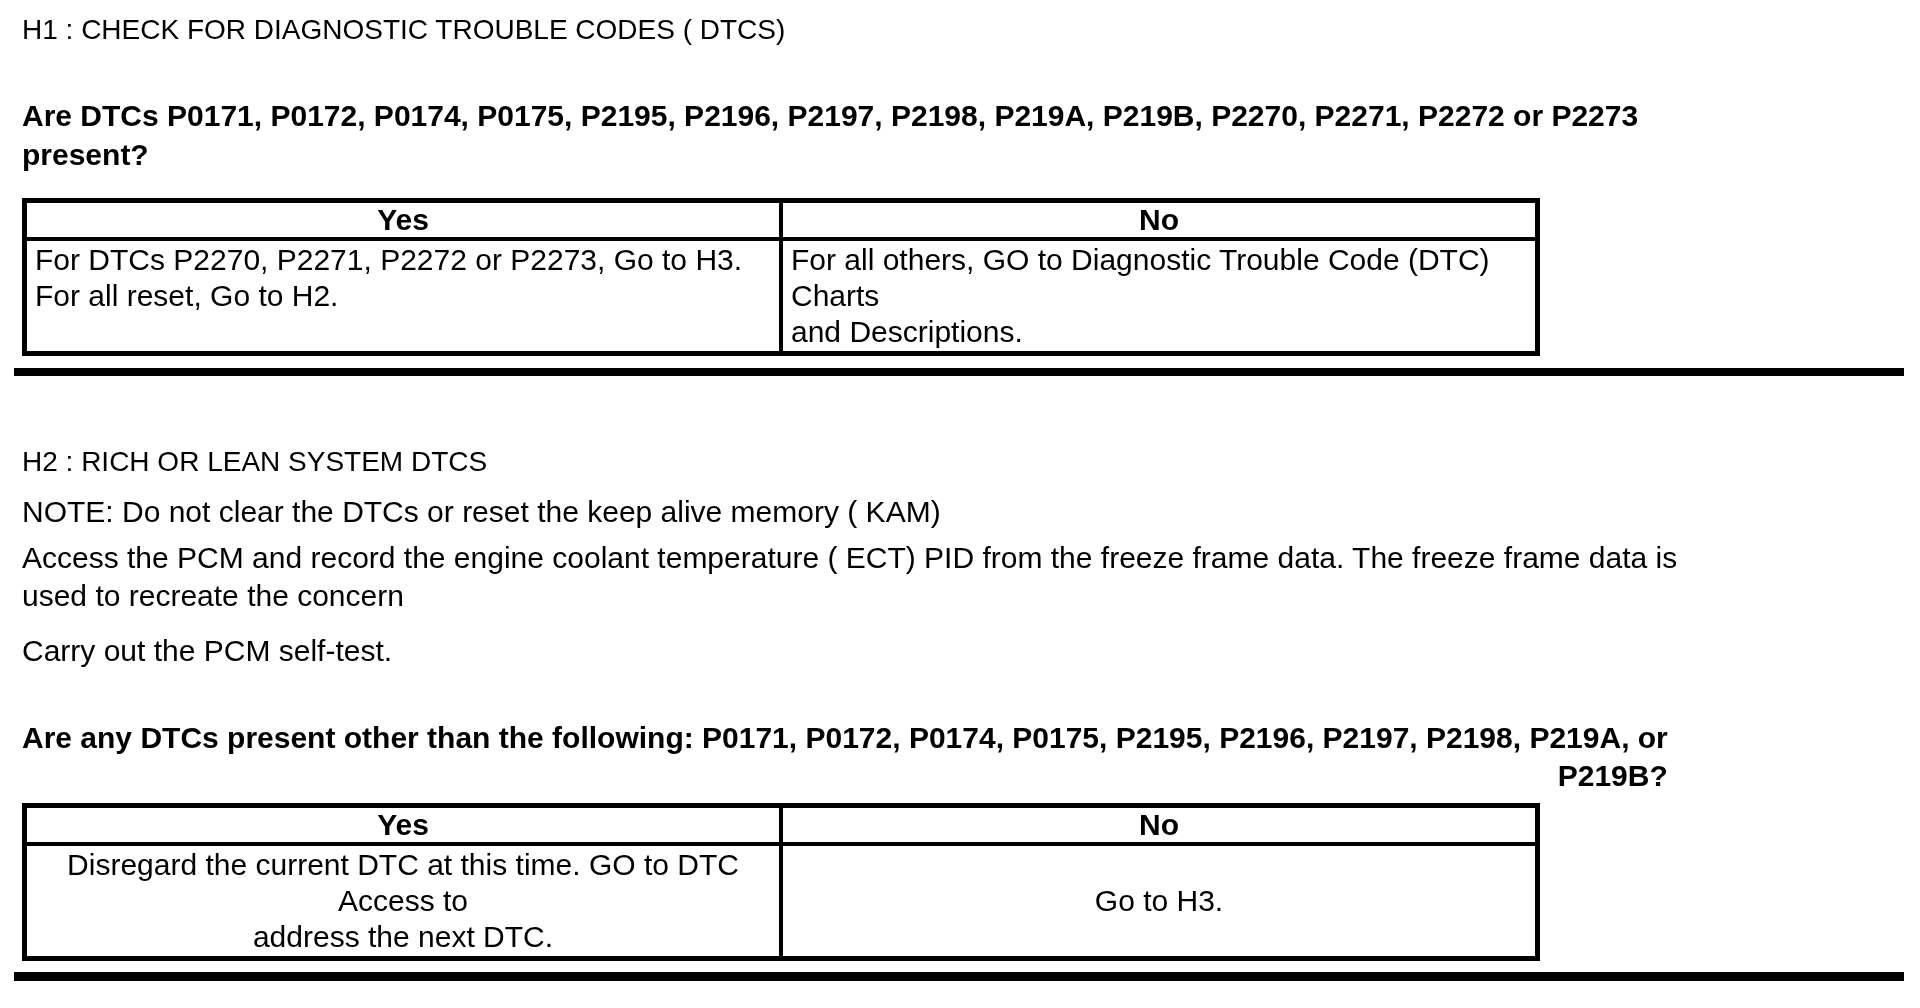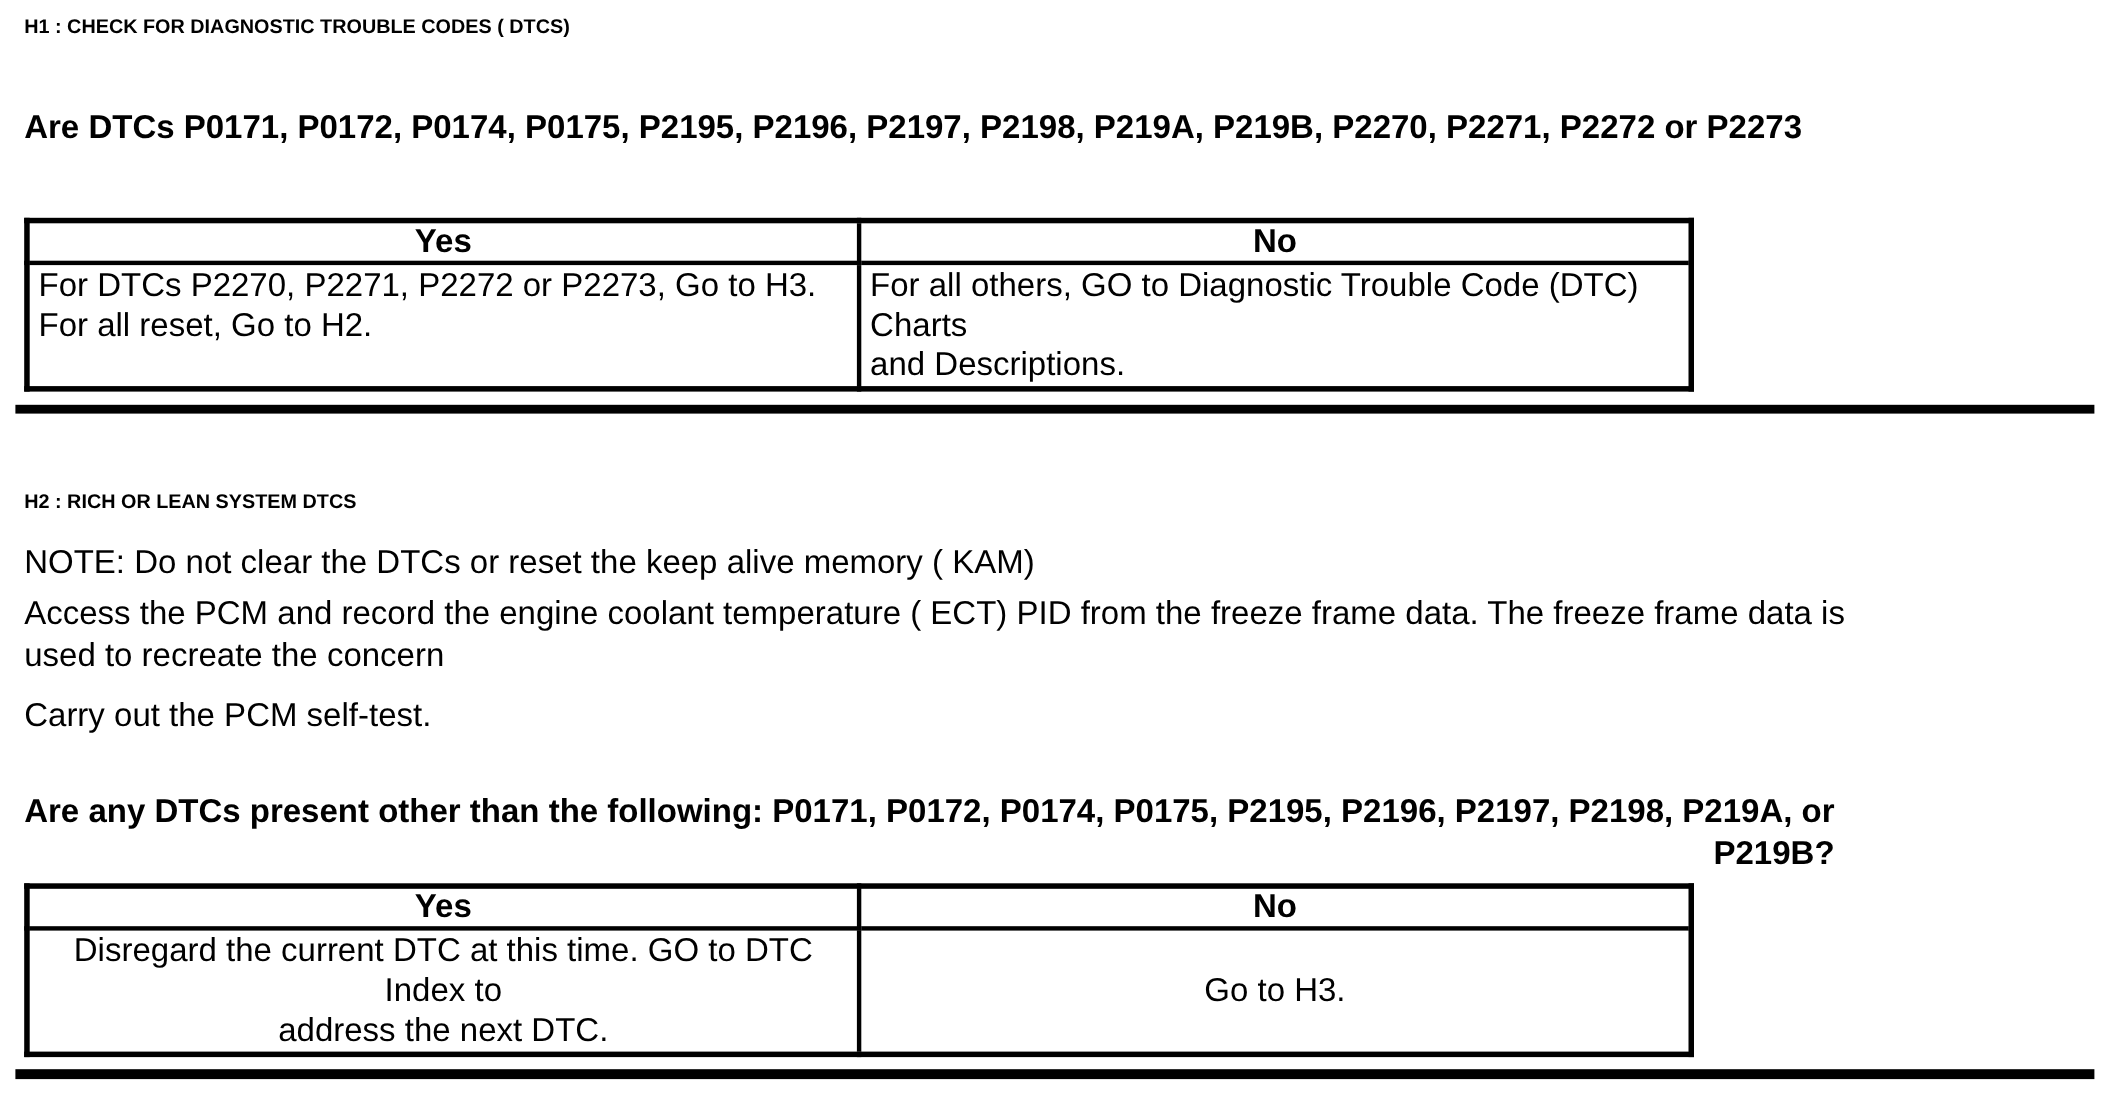--- a/index.html
+++ b/index.html
@@ -8,22 +8,22 @@
     width: 1920px;
     height: 1008px;
     background: #ffffff;
     color: #000000;
     font-family: "Liberation Sans", sans-serif;
     overflow: hidden;
   }
   .abs { position: absolute; left: 22px; }
 
   .step-heading {
-    font-size: 18px;
-    font-weight: bold;
+    font-size: 28px;
+    font-weight: normal;
     letter-spacing: 0px;
     white-space: nowrap;
   }
   .question {
     font-size: 30px;
     font-weight: bold;
     line-height: 39px;
     white-space: nowrap;
     margin-top: 40px;
   }
@@ -81,20 +81,21 @@
 </style>
 </head>
 <body>
 
 <div class="page">
 
   <div id="h1-heading" class="abs step-heading">H1 : CHECK FOR DIAGNOSTIC TROUBLE CODES ( DTCS)</div>
 
   <div id="h1-question" class="abs question">
     <div>Are DTCs P0171, P0172, P0174, P0175, P2195, P2196, P2197, P2198, P219A, P219B, P2270, P2271, P2272 or P2273</div>
+    <div>present?</div>
   </div>
 
   <table id="h1-table" class="decision">
     <thead>
       <tr>
         <th>Yes</th>
         <th>No</th>
       </tr>
     </thead>
     <tbody>
@@ -132,21 +133,21 @@
   <table id="h2-table" class="decision">
     <thead>
       <tr>
         <th>Yes</th>
         <th>No</th>
       </tr>
     </thead>
     <tbody>
       <tr>
         <td class="align-center">
-          <div>Disregard the current DTC at this time. GO to DTC Index to</div>
+          <div>Disregard the current DTC at this time. GO to DTC Access to</div>
           <div>address the next DTC.</div>
         </td>
         <td class="align-center">
           <div>Go to H3.</div>
         </td>
       </tr>
     </tbody>
   </table>
 
   <div id="rule-2" class="rule"></div>

